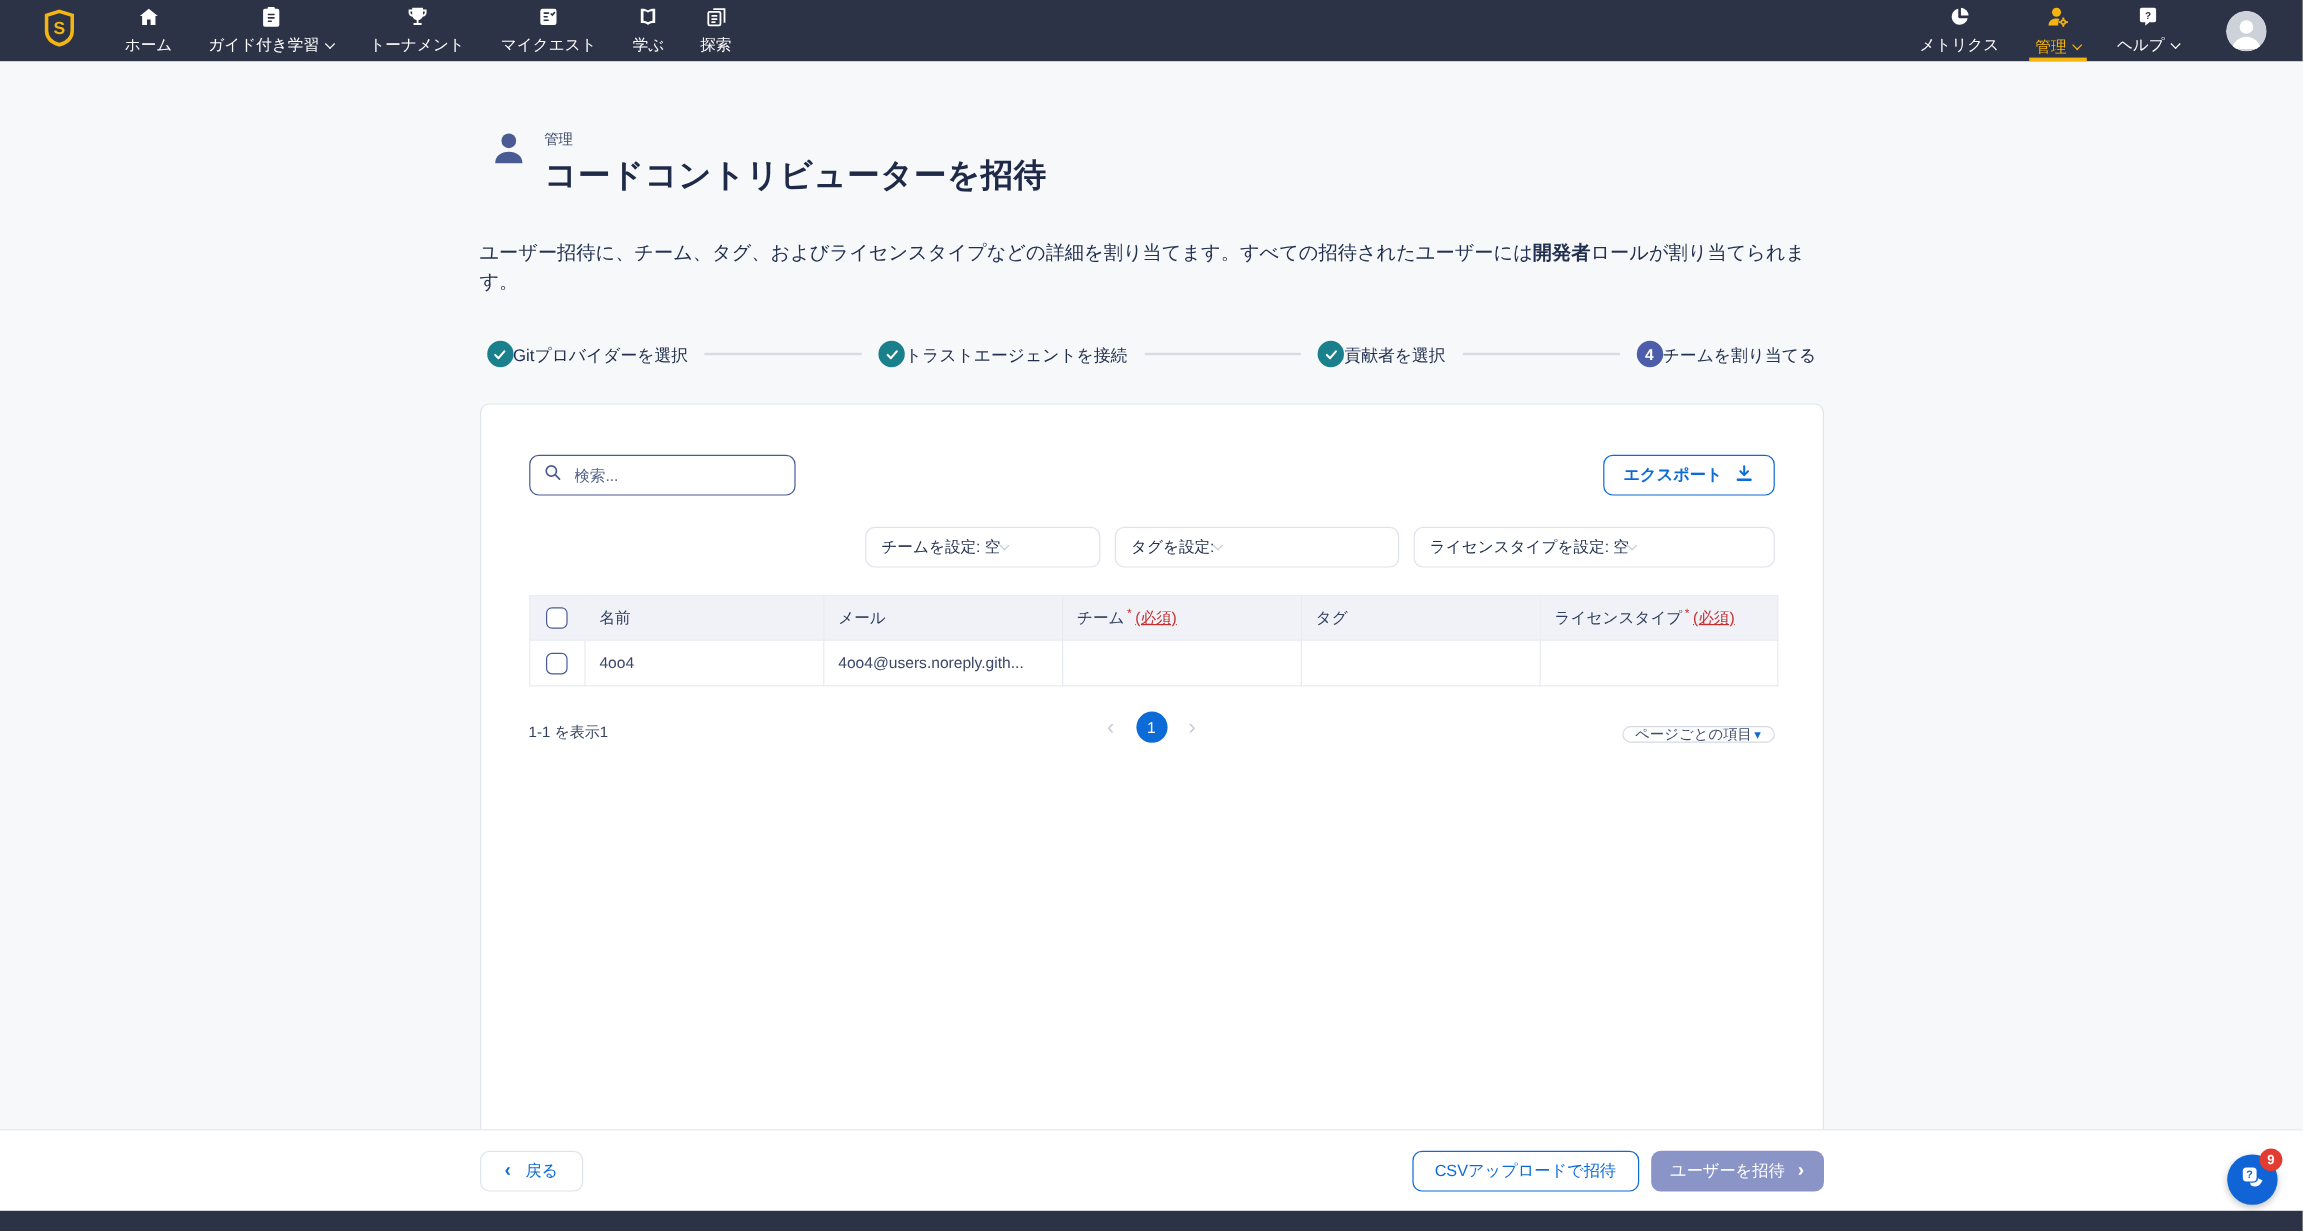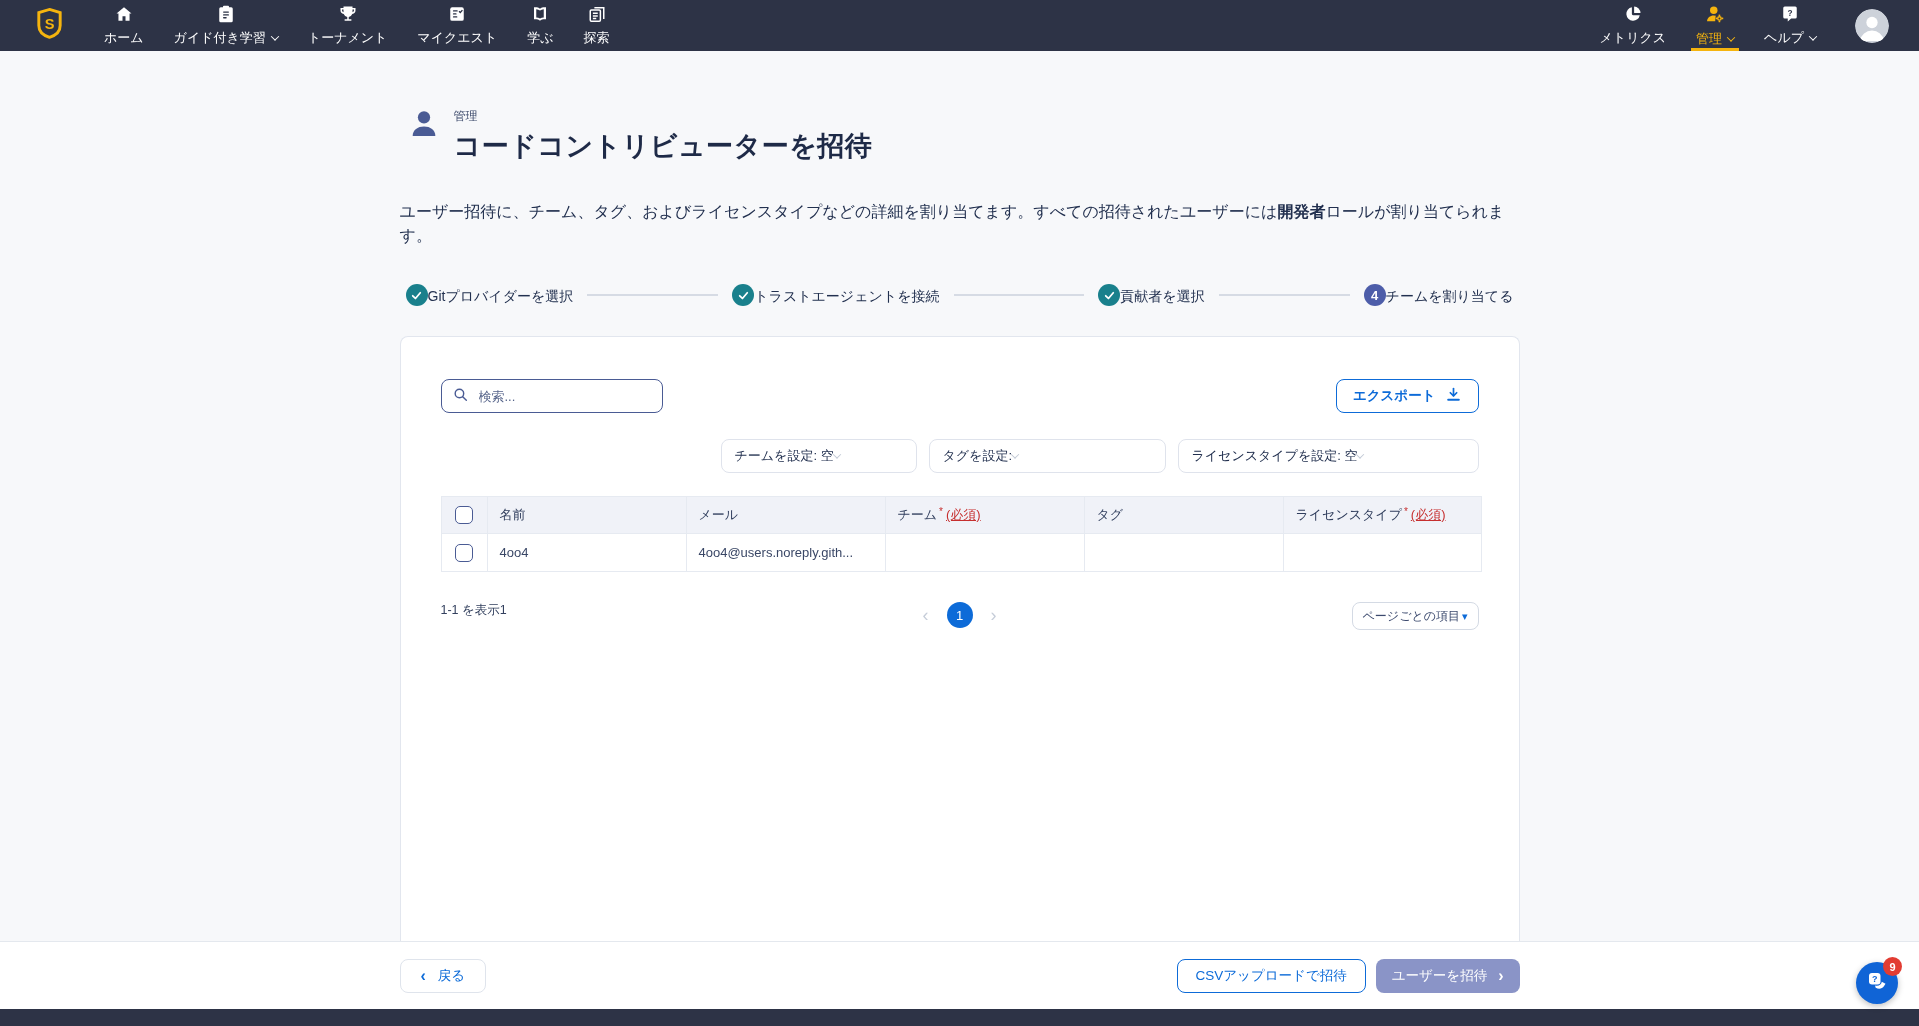--- a/index.html
+++ b/index.html
@@ -83,30 +83,30 @@
   }
   tbody td {
     border:1px solid #e6eaf1; height:38px; padding:0 12px; color:#3a4766;
     white-space:nowrap; overflow:hidden; background:#fff;
   }
   .cb-col { padding:0 !important; }
   .checkbox { width:18px; height:18px; border:1.5px solid #4a5b94; border-radius:5px; background:#fff; cursor:pointer; margin:0 auto; }
   .mark { color:#c62f2f; font-size:10px; vertical-align:top; margin-left:2px; }
   .req { color:#c62f2f; margin-left:3px;text-decoration:underline; }
 
-  .pagination { margin-top:30px; display:flex; align-items:flex-start; justify-content:space-between; position:relative; }
+  .pagination { margin-top:30px; display:flex; align-items:flex-end; justify-content:space-between; position:relative; }
   .pg-summary { font-size:12.5px; color:#33405e; }
   .pager { position:absolute; left:50%; transform:translateX(-50%); display:flex; align-items:center; gap:18px; }
   .pg-arrow { color:#c6cdd9; font-size:18px; cursor:pointer; line-height:1; }
   .pg-current {
     width:26px; height:26px; border-radius:50%; background:#0d6bd8; color:#fff;
     font-size:13px; display:flex; align-items:center; justify-content:center; cursor:pointer;
   }
   .per-page-btn {
-    height:28px; border:1px solid #d4dae4; border-radius:8px; background:#fff;
+    height:14px; border:1px solid #d4dae4; border-radius:8px; background:#fff;
     font-size:12px; color:#3c4a6e; display:flex; align-items:center; padding:0 10px; gap:2px;
     cursor:pointer; font-family:inherit; max-width:128px; overflow:hidden; white-space:nowrap;
   }
   .caret { color:#0d6bd8; font-size:11px; }
 
   
   .footer-bar {
     position:absolute; left:0; top:941px; width:100%; height:68px; background:#fff;
     border-top:1px solid #e4e8ee;
   }

